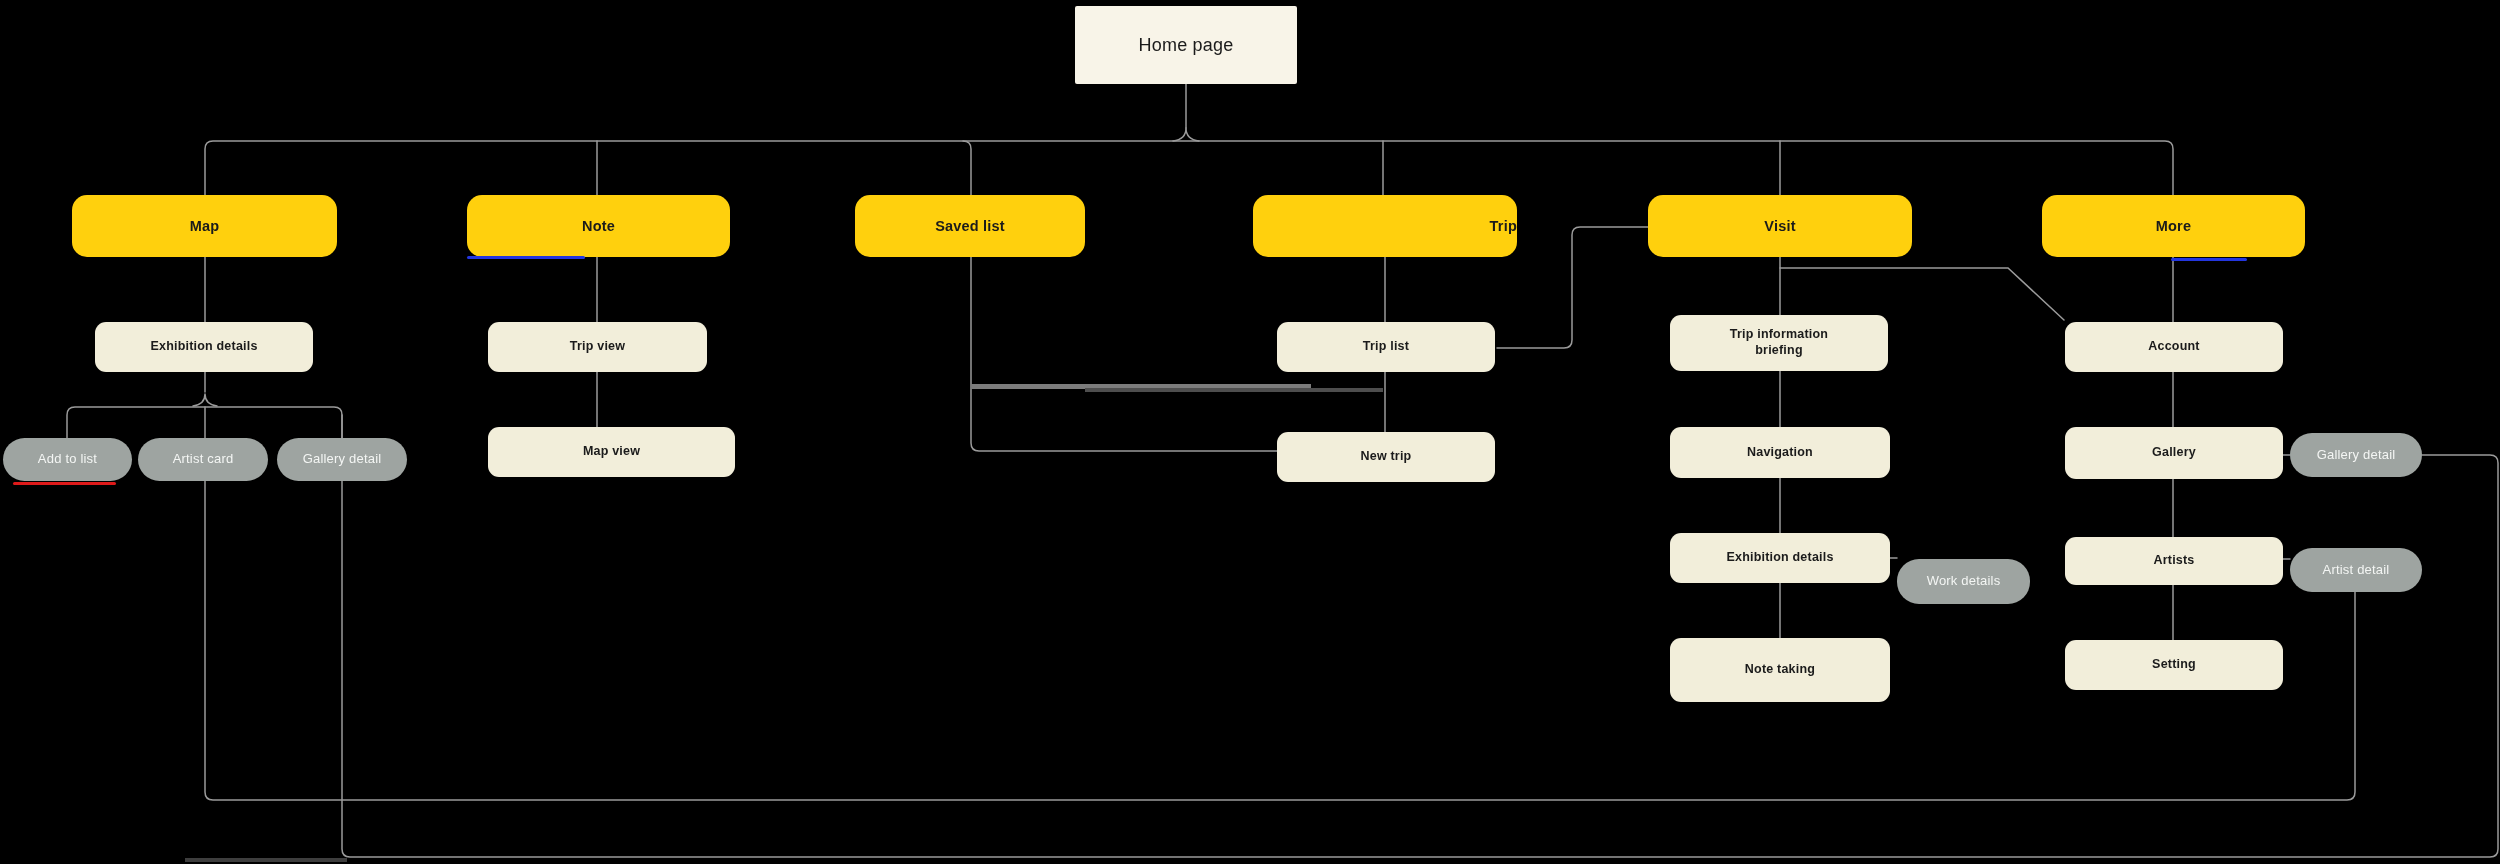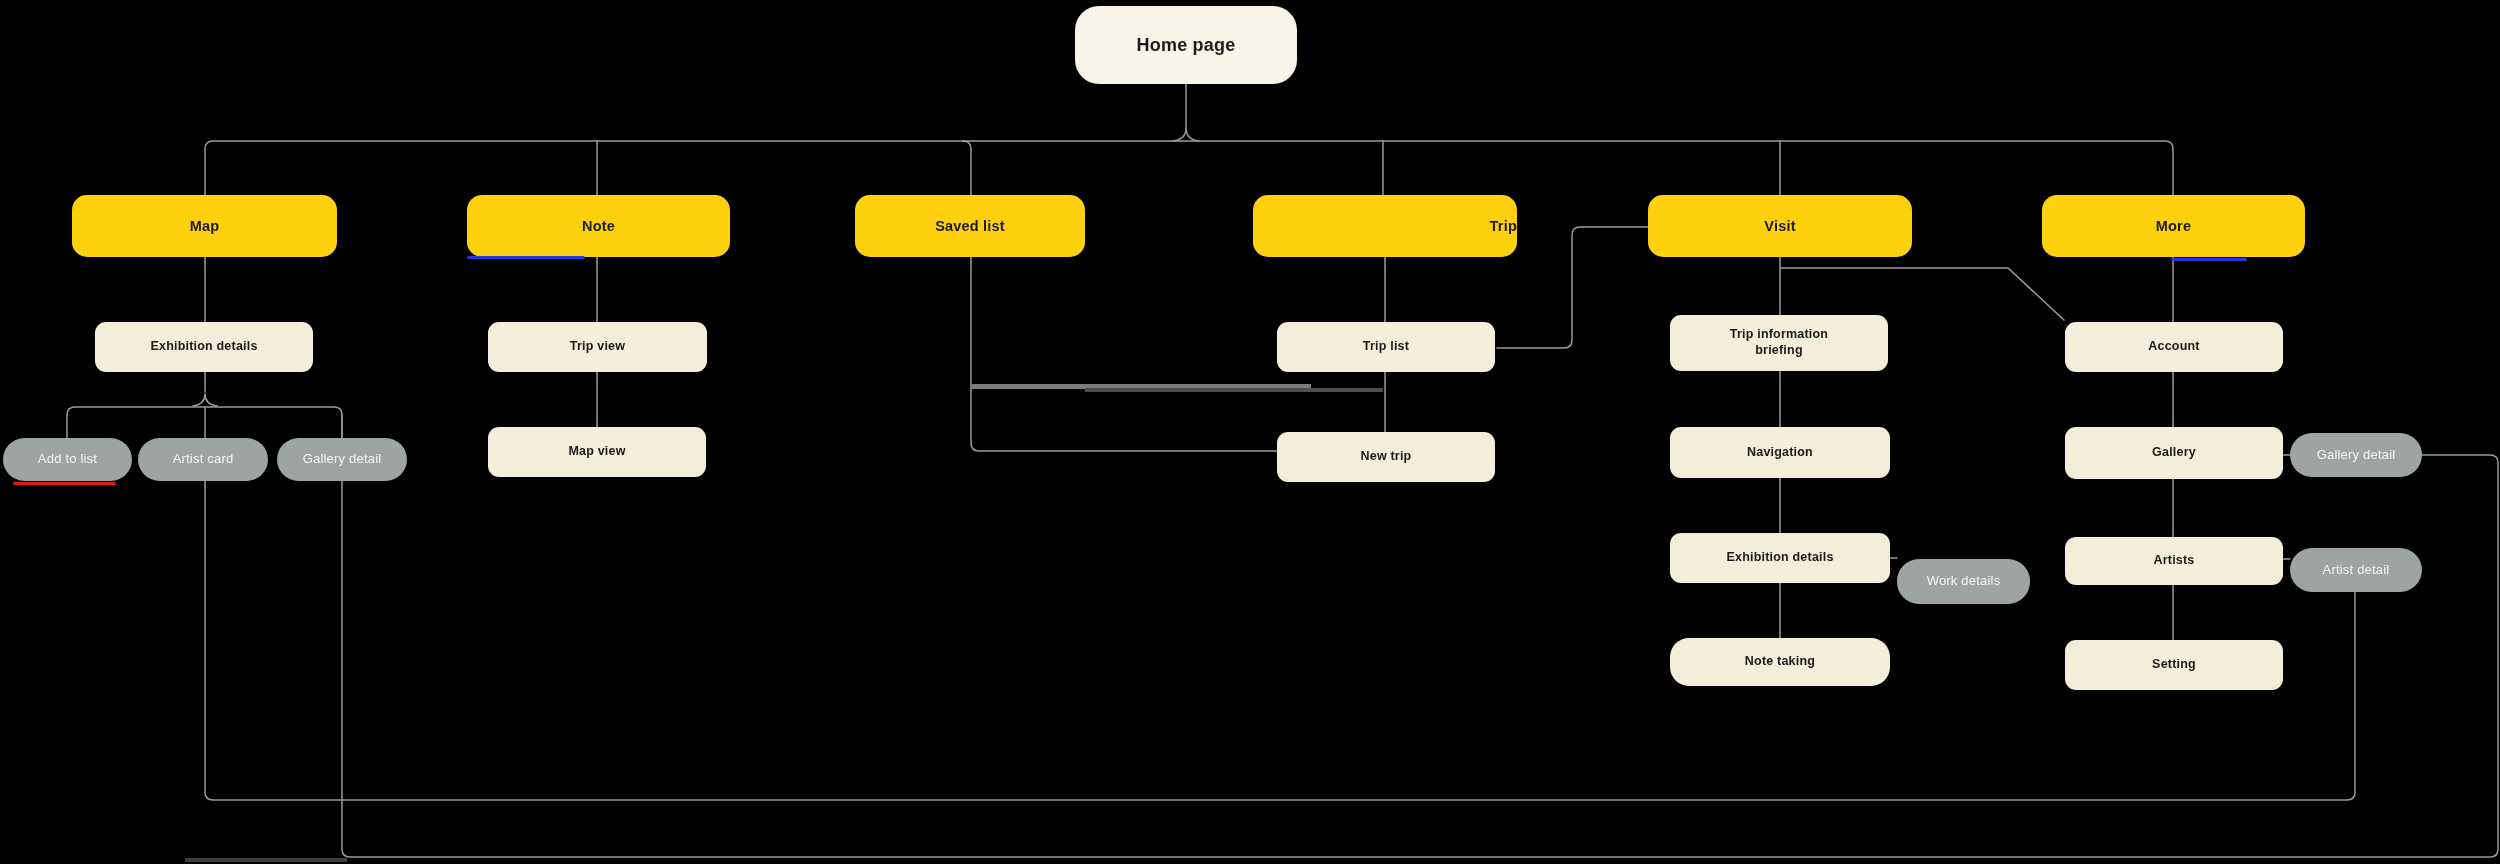--- a/index.html
+++ b/index.html
@@ -15,21 +15,21 @@
   .node{
     position:absolute;z-index:3;
     display:flex;align-items:center;justify-content:center;
     box-sizing:border-box;text-align:center;
     color:var(--c-text-dark,#1b1b1b);
     letter-spacing:.2px;
   }
   .node span{white-space:pre-line;line-height:1.25;}
   .node.root{
     background:var(--c-root,#F8F4E8);
-    border-radius:24px;font-size:18px;font-weight:700;text-align:center;
+    border-radius:2px;font-size:18px;font-weight:400;text-align:center;
   }
   .node.section{
     background:var(--c-section,#FFD00D);
     border-radius:15px;font-size:14.5px;font-weight:600;
   }
   .node.page{
     background:var(--c-page,#F2EEDA);
     border-radius:11px;font-size:12.5px;font-weight:600;
   }
   .node.detail{
@@ -117,21 +117,21 @@
       </div>
       <div class="node detail" style="left: 138px; top: 438px; width: 130px; height: 43px;">
         <span>Artist card</span>
       </div>
       <div class="node detail" style="left: 277px; top: 438px; width: 130px; height: 43px;">
         <span>Gallery detail</span>
       </div>
       <div class="node page" style="left: 488px; top: 322px; width: 219px; height: 50px;">
         <span>Trip view</span>
       </div>
-      <div class="node page" style="left: 488px; top: 427px; width: 218px; height: 50px;">
+      <div class="node page" style="left: 488px; top: 427px; width: 247px; height: 50px;">
         <span>Map view</span>
       </div>
       <div class="node page" style="left: 1277px; top: 322px; width: 218px; height: 50px;">
         <span>Trip list</span>
       </div>
       <div class="node page" style="left: 1277px; top: 432px; width: 218px; height: 50px;">
         <span>New trip</span>
       </div>
       <div class="node page" style="left: 1670px; top: 315px; width: 218px; height: 56px;">
         <span>Trip information
@@ -139,21 +139,21 @@
       </div>
       <div class="node page" style="left: 1670px; top: 427px; width: 220px; height: 51px;">
         <span>Navigation</span>
       </div>
       <div class="node page" style="left: 1670px; top: 533px; width: 220px; height: 50px;">
         <span>Exhibition details</span>
       </div>
       <div class="node detail" style="left: 1897px; top: 537px; width: 133px; height: 45px; margin-top: 22px;">
         <span>Work details</span>
       </div>
-      <div class="node page" style="left: 1670px; top: 638px; width: 220px; height: 48px; border-radius: 19px;">
+      <div class="node page" style="left: 1670px; top: 638px; width: 220px; height: 64px;">
         <span>Note taking</span>
       </div>
       <div class="node page" style="left: 2065px; top: 322px; width: 218px; height: 50px;">
         <span>Account</span>
       </div>
       <div class="node page" style="left: 2065px; top: 427px; width: 218px; height: 52px;">
         <span>Gallery</span>
       </div>
       <div class="node detail" style="left: 2290px; top: 433px; width: 132px; height: 44px;">
         <span>Gallery detail</span>

